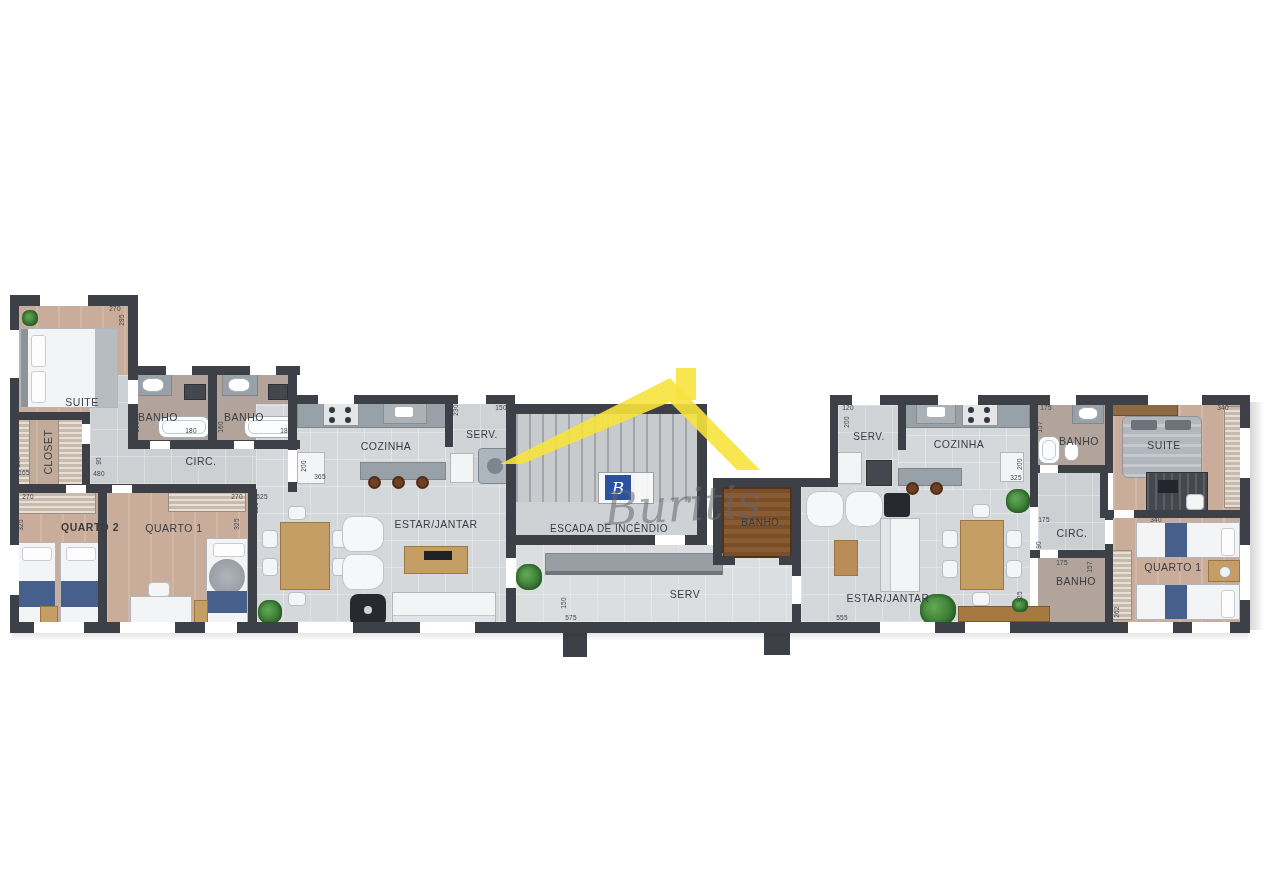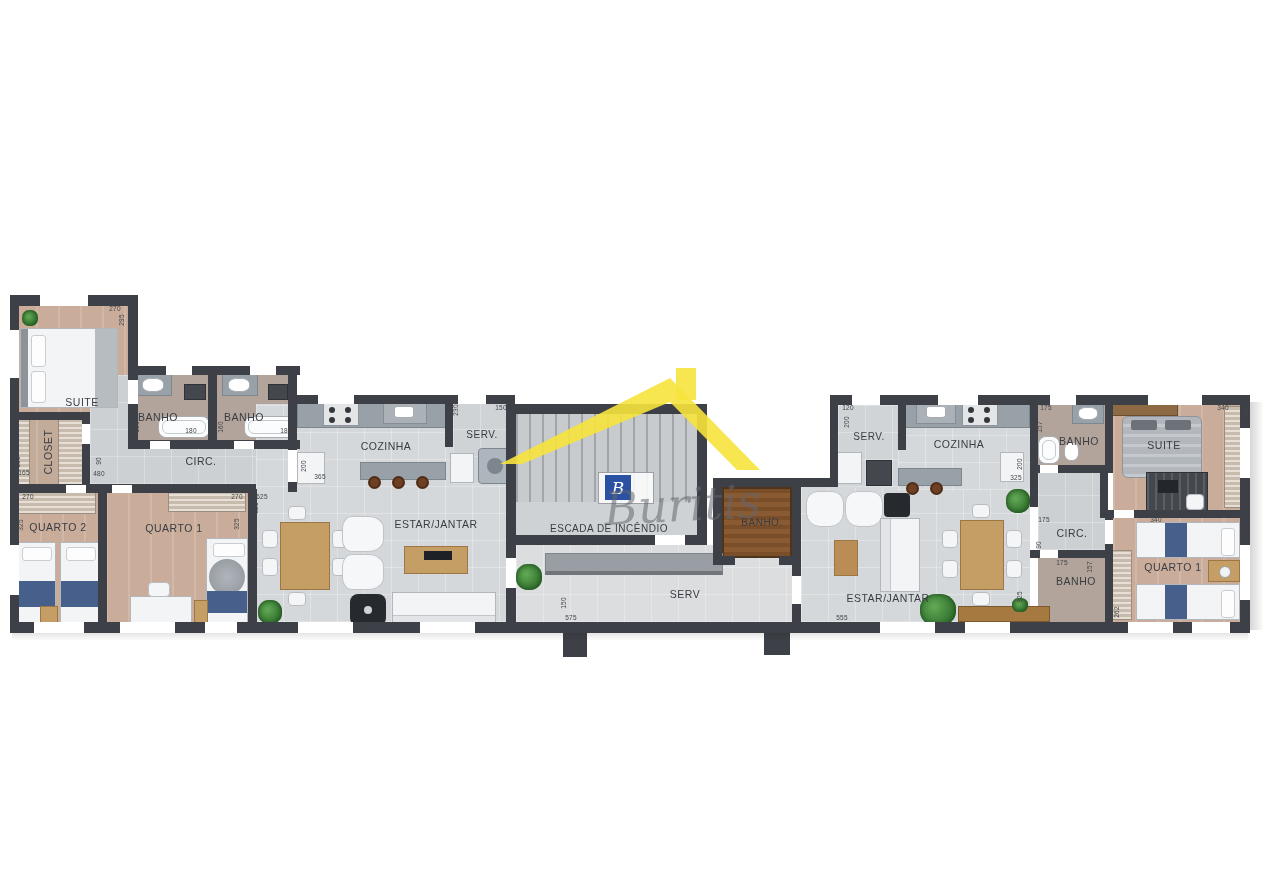--- a/index.html
+++ b/index.html
@@ -294,21 +294,21 @@
     <div id="logosq" style="background: rgb(43, 81, 162);">B</div>
     <span id="script">Buritis</span>
   </div>
 
   <div id="anno">
       <span class="room-label" style="left: 82px; top: 402px; transform: translate(-50%, -50%);">SUITE</span>
       <span class="room-label" style="left: 48px; top: 452px; transform: translate(-50%, -50%) rotate(-90deg);">CLOSET</span>
       <span class="room-label" style="left: 158px; top: 417px; transform: translate(-50%, -50%);">BANHO</span>
       <span class="room-label" style="left: 244px; top: 417px; transform: translate(-50%, -50%);">BANHO</span>
       <span class="room-label" style="left: 201px; top: 461px; transform: translate(-50%, -50%);">CIRC.</span>
-      <span class="room-label" style="left: 58px; top: 527px; transform: translate(-50%, -50%);">QUARTO 2</span>
+      <span class="room-label" style="left: 90px; top: 527px; transform: translate(-50%, -50%); font-weight: bold;">QUARTO 2</span>
       <span class="room-label" style="left: 174px; top: 528px; transform: translate(-50%, -50%);">QUARTO 1</span>
       <span class="room-label" style="left: 386px; top: 446px; transform: translate(-50%, -50%);">COZINHA</span>
       <span class="room-label" style="left: 482px; top: 434px; font-size: 10px; transform: translate(-50%, -50%);">SERV.</span>
       <span class="room-label" style="left: 436px; top: 524px; transform: translate(-50%, -50%);">ESTAR/JANTAR</span>
       <span class="room-label" style="left: 609px; top: 528px; font-size: 10px; transform: translate(-50%, -50%);">ESCADA DE INCÊNDIO</span>
       <span class="room-label" style="left: 762px; top: 522px; font-size: 10px; transform: translate(-50%, -50%);">BANHO.</span>
       <span class="room-label" style="left: 685px; top: 594px; transform: translate(-50%, -50%);">SERV</span>
       <span class="room-label" style="left: 869px; top: 436px; font-size: 10px; transform: translate(-50%, -50%);">SERV.</span>
       <span class="room-label" style="left: 959px; top: 444px; transform: translate(-50%, -50%);">COZINHA</span>
       <span class="room-label" style="left: 1079px; top: 441px; transform: translate(-50%, -50%);">BANHO</span>

